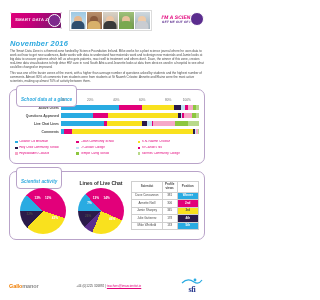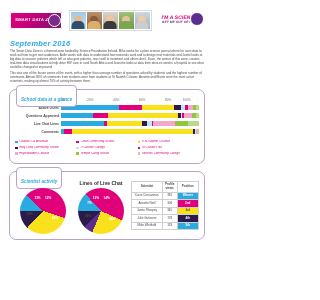--- a/index.html
+++ b/index.html
@@ -170,21 +170,21 @@
 
     <div class="logo-right">
       <div class="lrtext">
         <span>I'm a Scientist</span>
         <span class="lrsub">Get me out of here!</span>
       </div>
       <div class="lrcircle"></div>
     </div>
   </div>
 
-  <div class="month">September 2016</div>
+  <div class="month">November 2016</div>
 
   <div class="intro">
     <p>The Smart Data Zone is a themed zone funded by Science Foundation Ireland. Mike works for a plant science journal where he uses data to work out how to get new audiences, Aoife works with data to understand how materials work and to design new materials and Jamie looks at big data to uncover patterns which tell us who gets patients, react well to treatment and others don't. Dave, the winner of this zone, creates real-time data visualisations to help drive HIV care in rural South Africa and Jeanette looks at data from devices used in a hospital to see what could be changed or improved.</p>
     <p>This was one of the busier zones of the event, with a higher than average number of questions asked by students and the highest number of comments. Almost 80% of comments from students were from students at St Naomh Críoster. Annette and Elaine were the most active scientists, making up almost 70% of activity between them.</p>
   </div>
 
   <div class="panel">
     <div class="panel-tab">
       <span>School data at a glance</span>
     </div>
@@ -360,14 +360,29 @@
                 <td>Mike Whitfield</td>
                 <td>133</td>
                 <td class="pos" style="background: rgb(41, 171, 226);">5th</td>
               </tr>
             </tbody>
         </table>
       </div>
     </div>
   </div>
 
+  <div class="footer">
+    <div class="gallo"><span>Gallo</span><i>manor</i></div>
+    <div class="contact">
+      <span>+44 (0)1225 326892</span>
+      <span> | </span>
+      <a href="#">teachers@imascientist.ie</a>
+    </div>
+    <div class="sfi">
+      <svg class="wave" viewBox="0 0 22 7">
+        <path d="M1 5 C5 1, 9 1, 13 4 C16 6, 19 5, 21 2" stroke="#29abe2" stroke-width="1.2" fill="none"></path>
+        <circle cx="14" cy="2" r="1.4" fill="#29abe2"></circle>
+      </svg>
+      <span class="sfitext">sfi</span>
+    </div>
+  </div>
 
 </div>
 
 </body></html>

